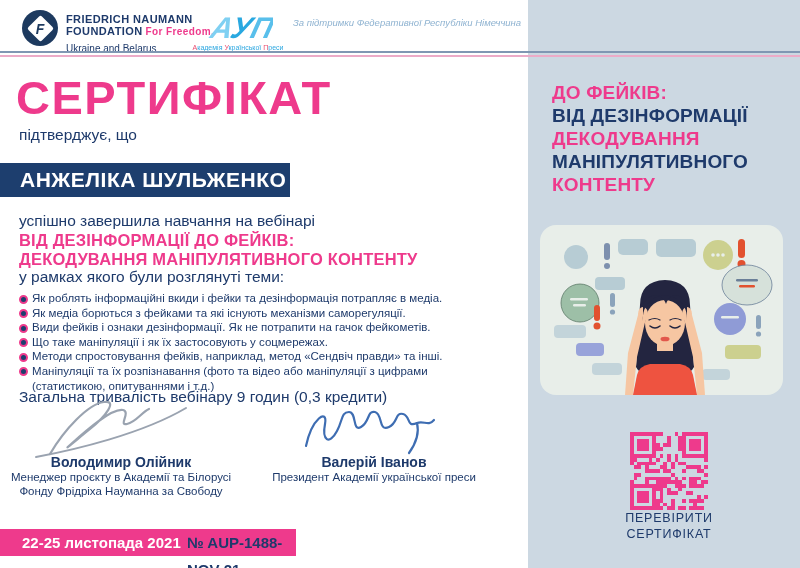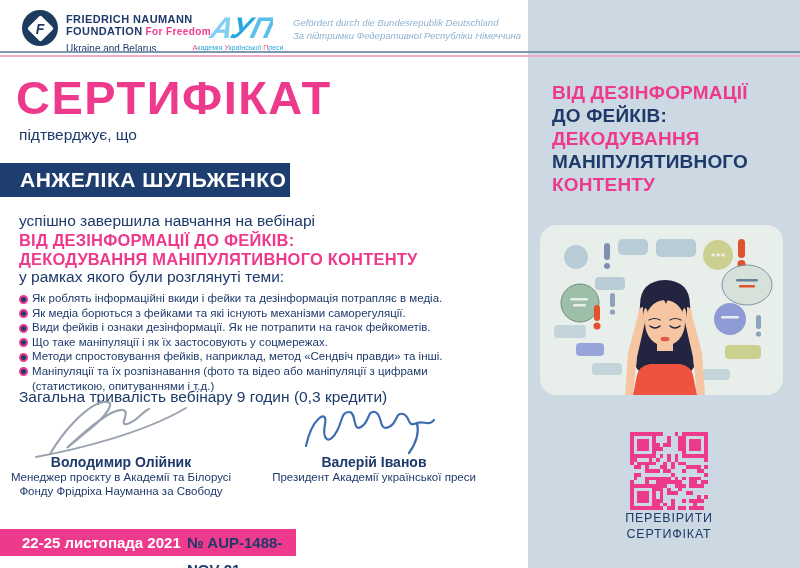--- a/index.html
+++ b/index.html
@@ -110,21 +110,20 @@
       <text x="54" y="32" fill="#59bfeb">П</text>
     </g>
   </svg>
   <div class="aup-sub">
     <span>Академія</span>
     <span>Української</span>
     <span>Преси</span>
   </div>
 
   <div class="funding">
-    <div>Gefördert durch die Bundesrepublik Deutschland</div>
     <div>За підтримки Федеративної Республіки Німеччина</div>
   </div>
 
   <div class="cert-title">СЕРТИФІКАТ</div>
   <div class="confirm">підтверджує, що</div>
 
   <div class="name-box">
     <span>АНЖЕЛІКА ШУЛЬЖЕНКО</span>
   </div>
 
@@ -164,22 +163,22 @@
   <div class="sig2 sig-role">
     <div>Президент Академії української преси</div>
   </div>
 
   <div class="footer-bar">
     <div class="footer-date">22-25 листопада 2021</div>
     <div class="footer-num">№ AUP-1488-NOV-21</div>
   </div>
 
   <div class="panel-title">
+    <div class="line">ДО ФЕЙКІВ:</div>
     <div class="line">ВІД ДЕЗІНФОРМАЦІЇ</div>
-    <div class="line">ДО ФЕЙКІВ:</div>
     <div class="line">ДЕКОДУВАННЯ</div>
     <div class="line">МАНІПУЛЯТИВНОГО</div>
     <div class="line">КОНТЕНТУ</div>
   </div>
 
   <svg class="illu" viewBox="0 0 243 170">
     <rect x="0" y="0" width="243" height="170" rx="16" fill="#e8eee9"></rect>
 
     <circle cx="36" cy="32" r="12" fill="#b7ccd4"></circle>
     <rect x="64" y="18" width="6" height="17" rx="3" fill="#7d90ae"></rect>

